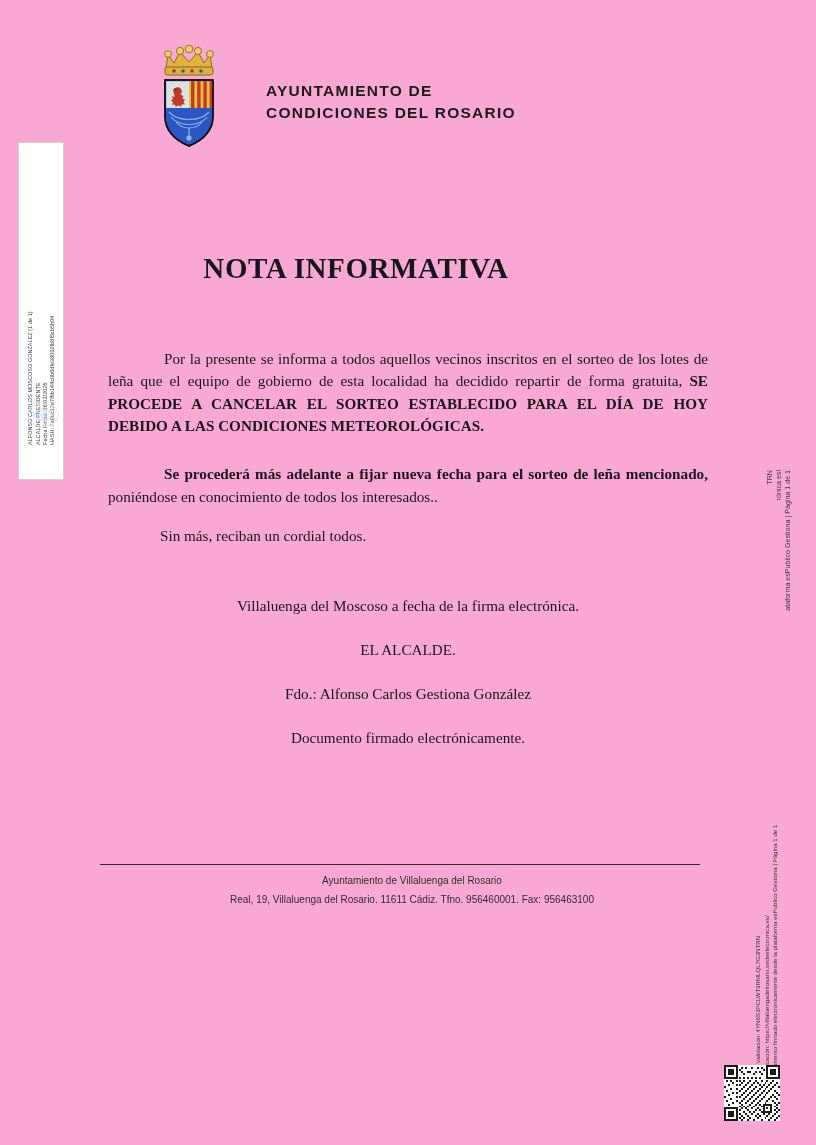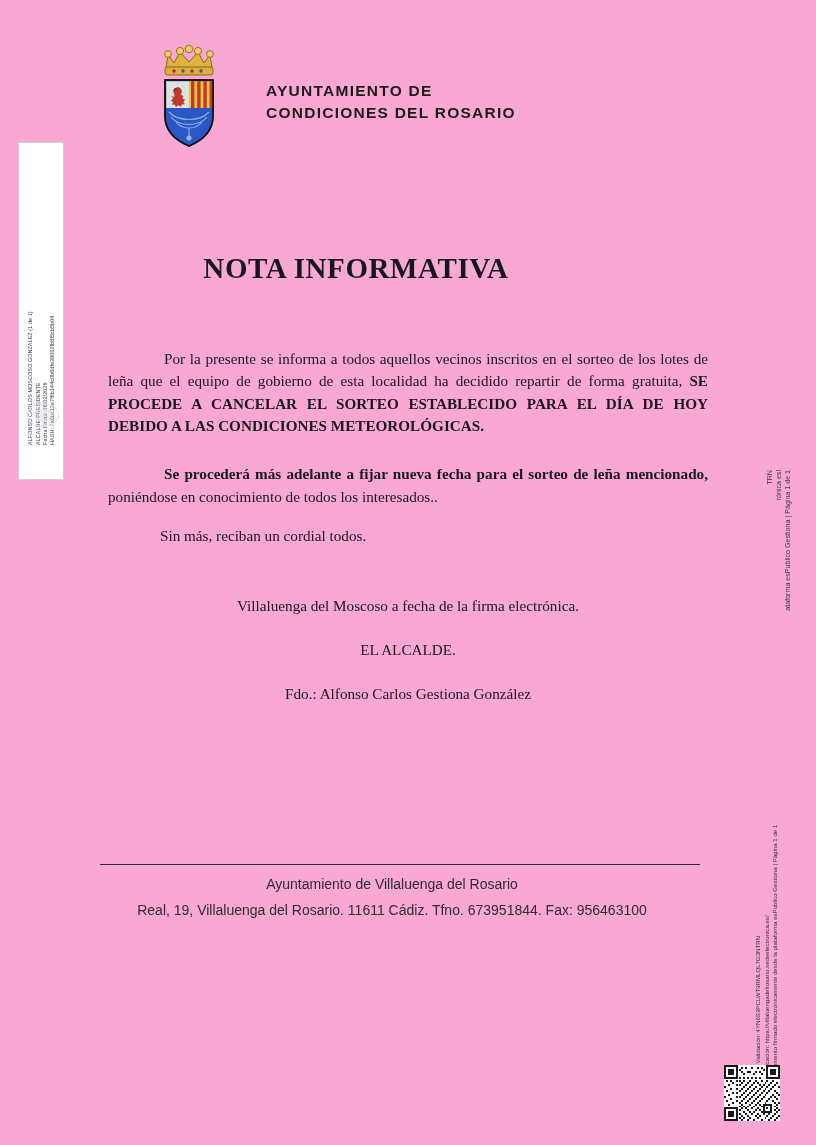--- a/index.html
+++ b/index.html
@@ -166,26 +166,26 @@
   .footer-rule {
     position: absolute;
     left: 100px;
     top: 864px;
     width: 600px;
     height: 1px;
     background: #2f2f2f;
   }
   .footer {
     position: absolute;
-    left: 92px;
+    left: 112px;
     top: 872px;
     width: 600px;
     text-align: center;
     font-family: "Liberation Sans", sans-serif;
-    font-size: 14px;
+    font-size: 10px;
     line-height: 1.85;
     color: #2d2d2d;
   }
 
   
   .validation-strip {
     position: absolute;
     right: 36px;
     top: 470px;
     width: 14px;
@@ -315,26 +315,27 @@
 
   <div class="closing">
     <p class="line-left">Sin más, reciban un cordial todos.</p>
     <div class="gap-a"></div>
     <p class="line-center">Villaluenga del Moscoso a fecha de la firma electrónica.</p>
     <div class="gap-b"></div>
     <p class="line-center">EL ALCALDE.</p>
     <div class="gap-b"></div>
     <p class="line-center">Fdo.: Alfonso Carlos Gestiona González</p>
     <div class="gap-b"></div>
+    <p class="line-center">Documento firmado electrónicamente.</p>
   </div>
 
   <div class="footer-rule"></div>
   <div class="footer">
     <div>Ayuntamiento de Villaluenga del Rosario</div>
-    <div>Real, 19, Villaluenga del Rosario. 11611 Cádiz. Tfno. 673951844. Fax: 956463100</div>
+    <div>Real, 19, Villaluenga del Rosario. 11611 Cádiz. Tfno. 956460001. Fax: 956463100</div>
   </div>
 
   <div class="validation-strip">
     <div class="vtext">
       <div>TRN</div>
       <div>rónica esl</div>
       <div>ataforma esPublico Gestiona | Página 1 de 1</div>
     </div>
   </div>
 

